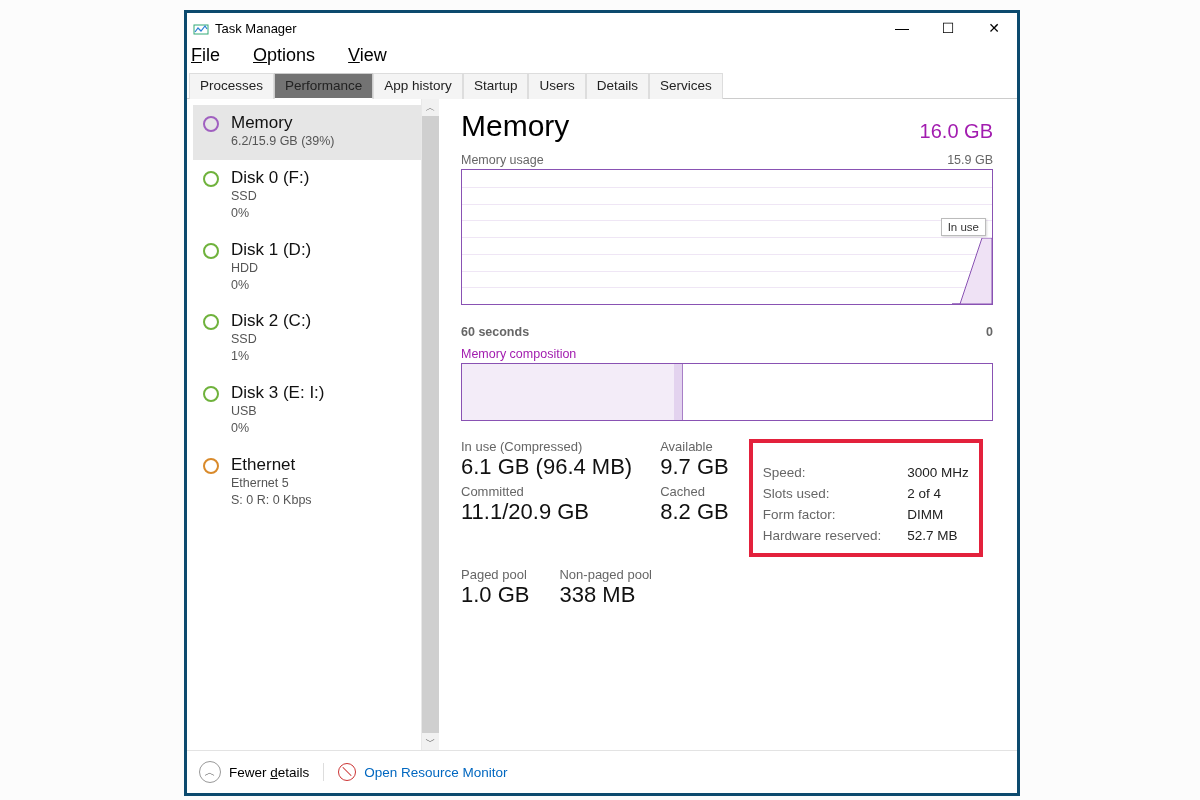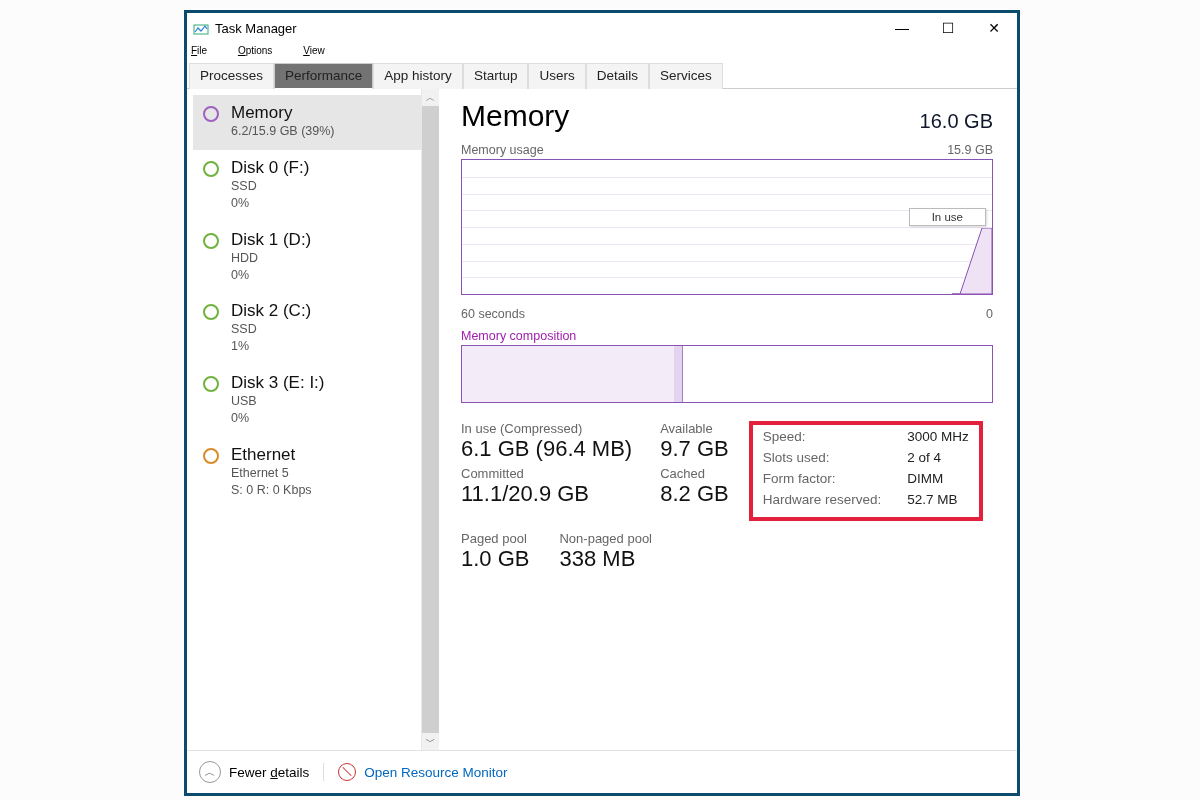--- a/index.html
+++ b/index.html
@@ -35,21 +35,21 @@
     display: inline-block;
   }
   .titlebar .title { flex: 0 0 auto; }
   .titlebar .spacer { flex: 1; }
   .winbtn {
     width: 46px; height: 30px; display:flex; align-items:center; justify-content:center;
     font-size: 14px; font-family: "Segoe UI Symbol", sans-serif;
   }
   .menubar {
     padding: 2px 4px 6px 4px;
-    font-size: 10px;
+    font-size: 18px;
   }
   .menubar span { margin-right: 14px; }
   .menubar u { text-decoration: underline; }
   .tabs {
     display: flex;
     border-bottom: 1px solid #ccc;
     padding: 0 2px;
     font-size: 13.5px;
   }
   .tab {
@@ -120,63 +120,63 @@
     background:#cfcfcf;
     margin: 0;
   }
   .main {
     flex: 1;
     padding: 10px 24px 0 22px;
     position: relative;
   }
   .hdr-row { display:flex; align-items:flex-end; justify-content:space-between; }
   .hdr-title { font-size: 30px; font-weight:400; }
-  .hdr-total { font-size: 20px; color:#0f172a; }
+  .hdr-total { font-size: 20px; color:#a21caf; }
   .small-label { font-size:12.5px; color:#666; }
   .chart-head { display:flex; justify-content:space-between; margin-top:10px; }
   .chart1 {
     height: 134px;
     border: 1px solid #8952b3;
     margin-top:2px;
     position: relative;
     background: #fff;
   }
   .chart1 .gridline {
     position:absolute; left:0; right:0; border-top:1px solid #efe6f5;
   }
   .badge-inuse {
     position:absolute; right:6px; top:48px;
     background:#fff; border:1px solid #bbb; box-shadow:1px 1px 2px rgba(0,0,0,.15);
-    font-size:11.5px; padding:2px 22px; color:#333;text-align:center;
+    font-size:11.5px; padding:2px 6px; color:#333;text-align:center;
   }
   .spike {
     position:absolute; right:0; bottom:0; width:40px; height:66px;
   }
-  .axis-row { display:flex; justify-content:space-between; font-size:12.5px; color:#666; margin-top:12px; }
+  .axis-row { display:flex; justify-content:space-between; font-size:12.5px; color:#666; margin-top:20px;font-weight:bold; }
   .comp-label { font-size:12.5px; color:#a21caf; margin-top:8px; }
   .comp-bar {
     height:56px; border:1px solid #8952b3; margin-top:2px; position:relative; background:#fff;
   }
   .comp-fill {
     position:absolute; left:0; top:0; bottom:0; width:40%;
     background:#f3ecf8; border-right:1px solid #a87fc7;
   }
   .comp-fill2 {
     position:absolute; left:40%; top:0; bottom:0; width:1.5%;
     background:#e3d3ef; border-right:1px solid #a87fc7;
   }
   .stats { display:flex; margin-top:18px; gap:0; align-items:flex-start; }
   .stats-left { display:grid; grid-template-columns: auto auto; column-gap:28px; row-gap:4px; }
   .stat-label { font-size:13px; color:#666; }
   .stat-value { font-size:22px; color:#111; white-space:nowrap; }
   .stat-block { display:flex; flex-direction:column; }
   .stats-right {
     margin-left:20px;
     border:4px solid #e3213c;
-    padding:4px 10px 10px 10px;
+    padding:22px 10px 10px 10px;
     display:grid; grid-template-columns: auto auto; column-gap:26px; row-gap:6px;
     font-size:13.5px; color:#444;
     align-content:start;
     min-width: 206px;
   }
   .stats-right .k { color:#666; }
   .stats-right .v { color:#222; }
   .row3 { display:flex; gap:30px; margin-top:10px; }
   .footer {
     border-top:1px solid #e3e3e3;

